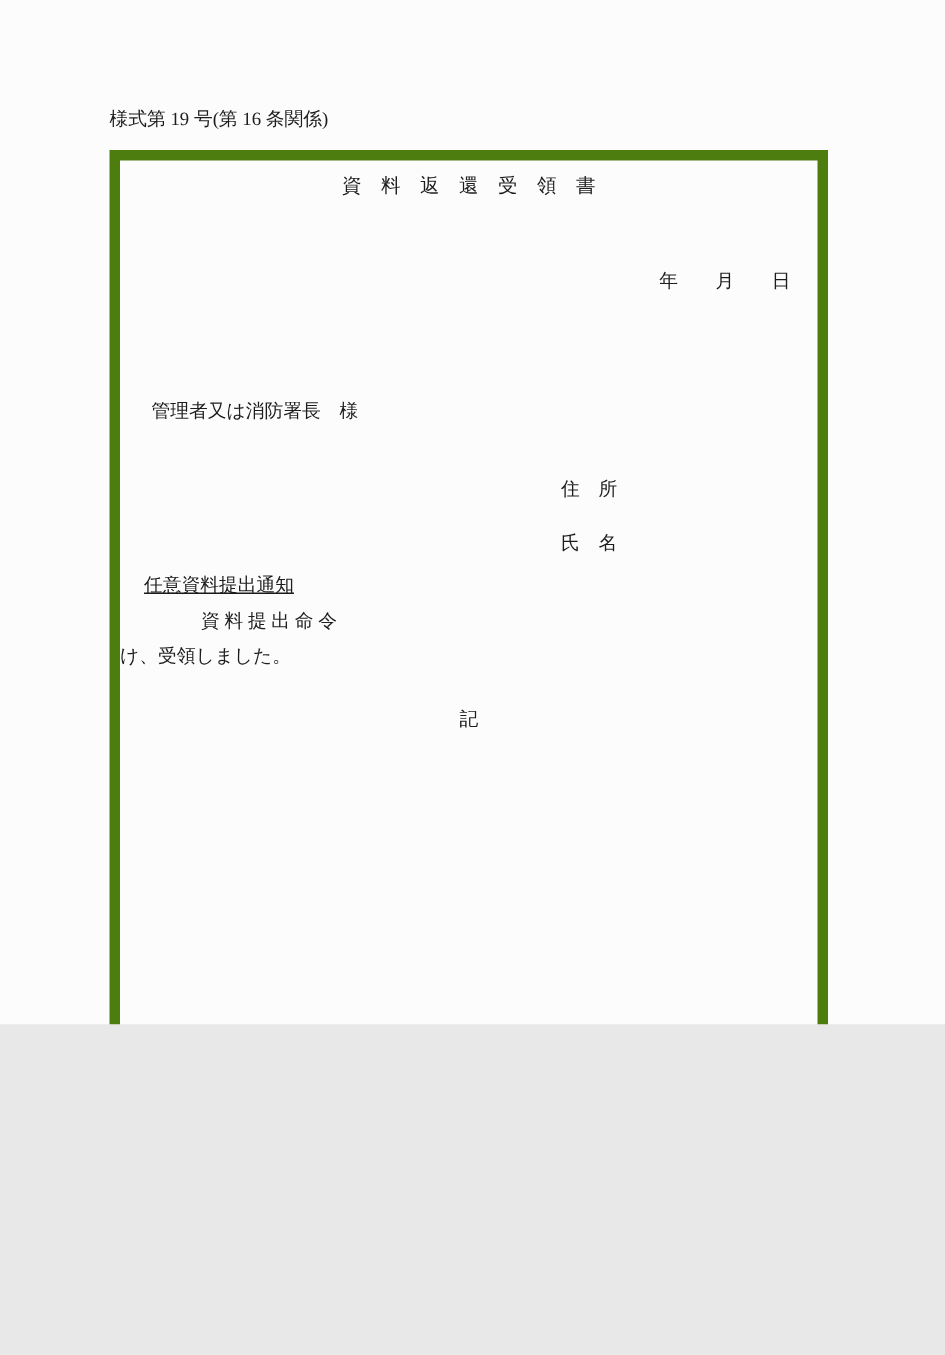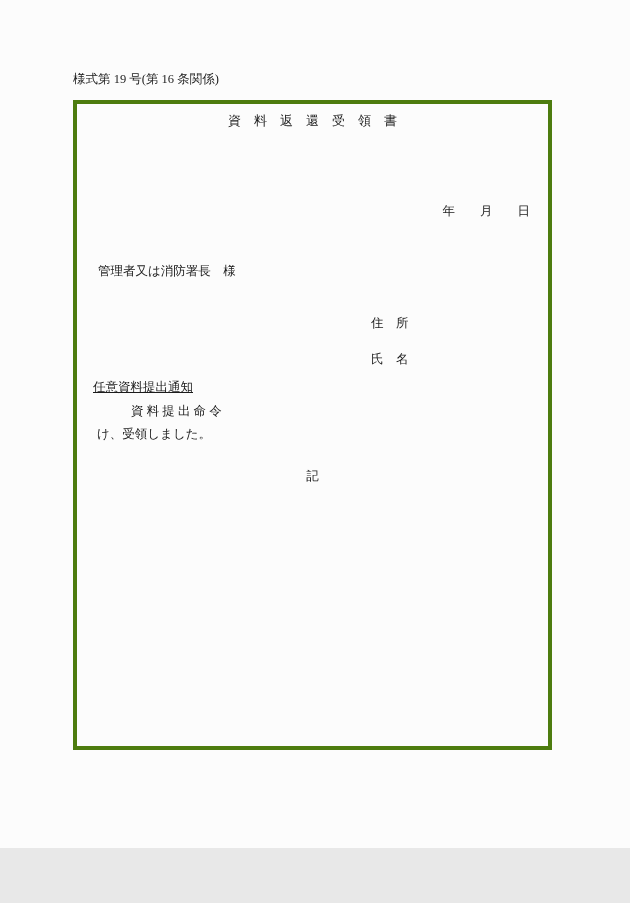--- a/index.html
+++ b/index.html
@@ -3,61 +3,61 @@
 <meta charset="utf-8">
 <style>
   html, body {
     margin: 0;
     padding: 0;
     background: #e8e8e8;
   }
   .page {
     position: relative;
     width: 630px;
-    height: 848px;
+    height: 683px;
     margin: 0 auto;
     background: #fcfcfc;
     color: #1c1c1c;
     font-family: "Liberation Serif", "DejaVu Serif", serif;
     font-size: 12.5px;
     line-height: 1.2;
     overflow: hidden;
   }
   .abs { position: absolute; white-space: pre; }
 
   .form-number { left: 73px; top: 72px; }
 
   .form-box {
     position: absolute;
     left: 73px;
     top: 100px;
     width: 479px;
     height: 650px;
-    border: 4px solid #4d7c0f;
+    border: 7px solid #4d7c0f;
     box-sizing: border-box;
   }
 
   .title {
     left: 0; top: 9px;
     width: 100%;
     text-align: center;
     font-size: 13px;
   }
 
-  .date-top { top: 100px; right: 18px; }
+  .date-top { top: 73px; right: 18px; }
 
   .addressee { left: 21px; top: 160px; }
 
   .address-label { left: 294px; top: 212px; }
   .name-label    { left: 294px; top: 248px; }
 
   .option-top    { left: 16px; top: 276px; text-decoration: underline; }
   .option-bottom { left: 14px; top: 300px; margin-left: 40px; }
   .clause-rest   { left: 118px; top: 288px; }
-  .clause-wrap   { left: 20px;  top: 323px; }
+  .clause-wrap   { left: 0;  top: 323px; }
 
   .marker {
     left: 0; top: 365px;
     width: 100%;
     text-align: center;
   }
 
   .remarks { left: 75px; top: 754px; }
 </style>
 </head>

